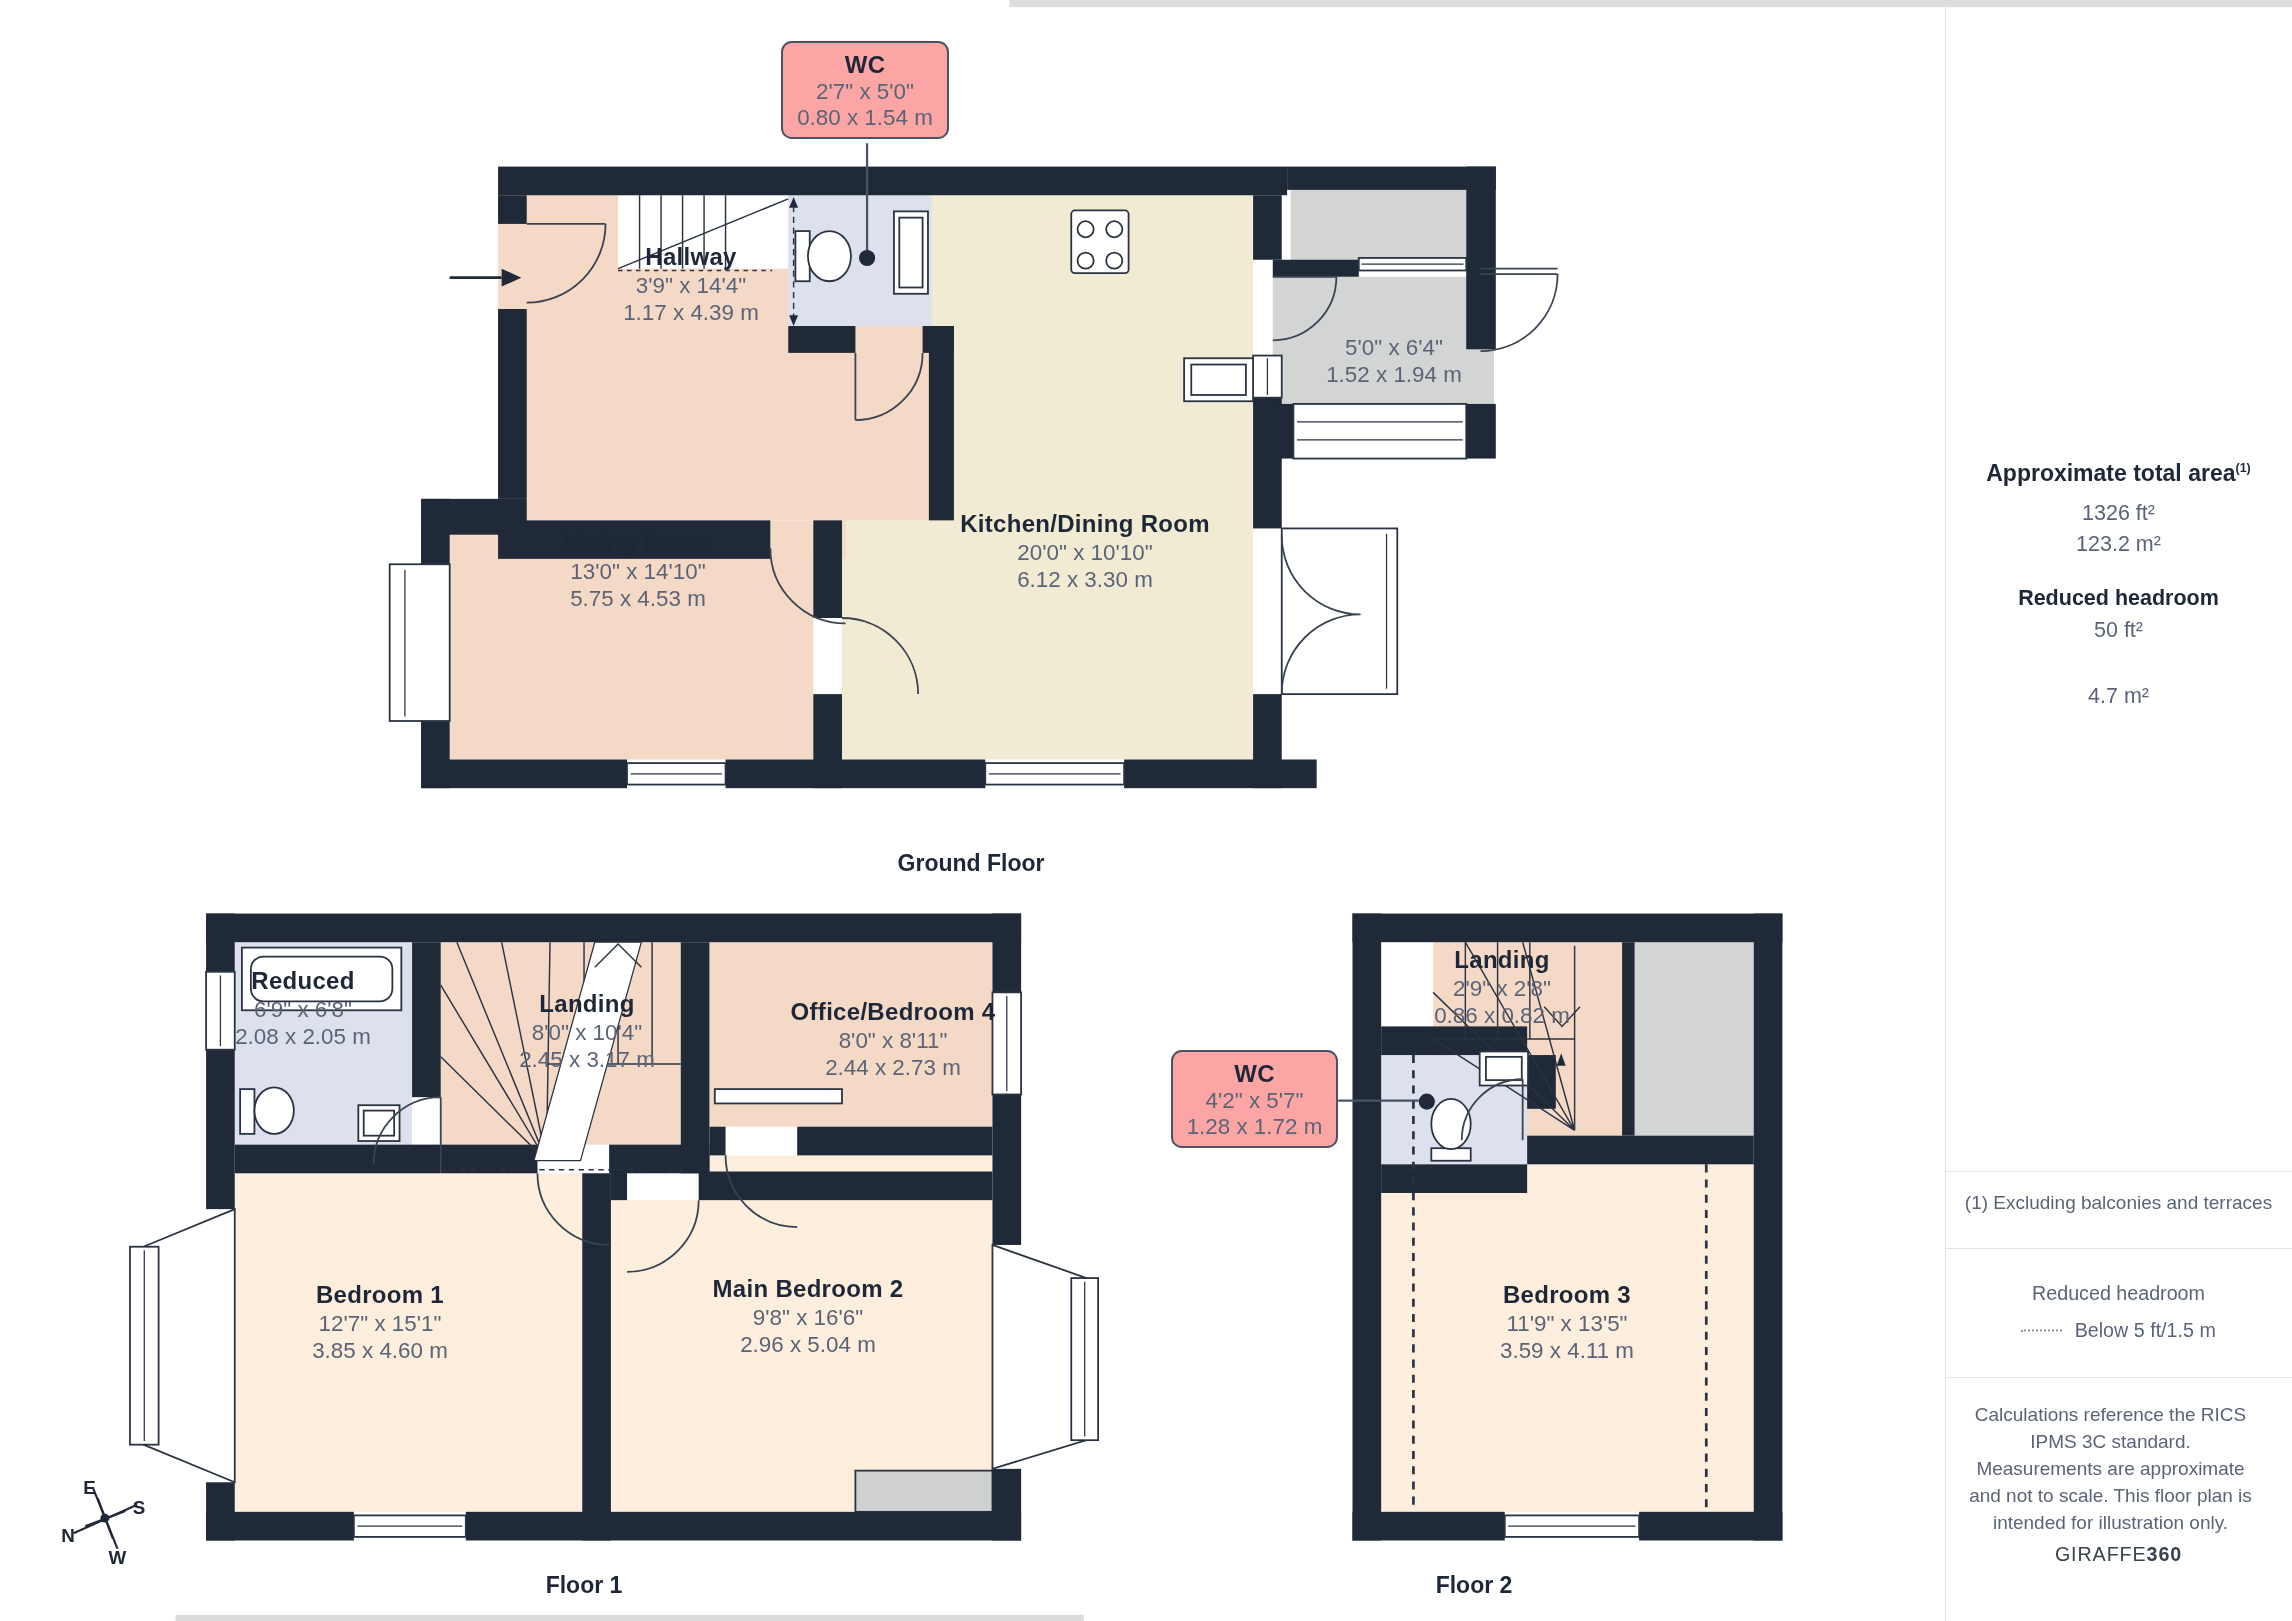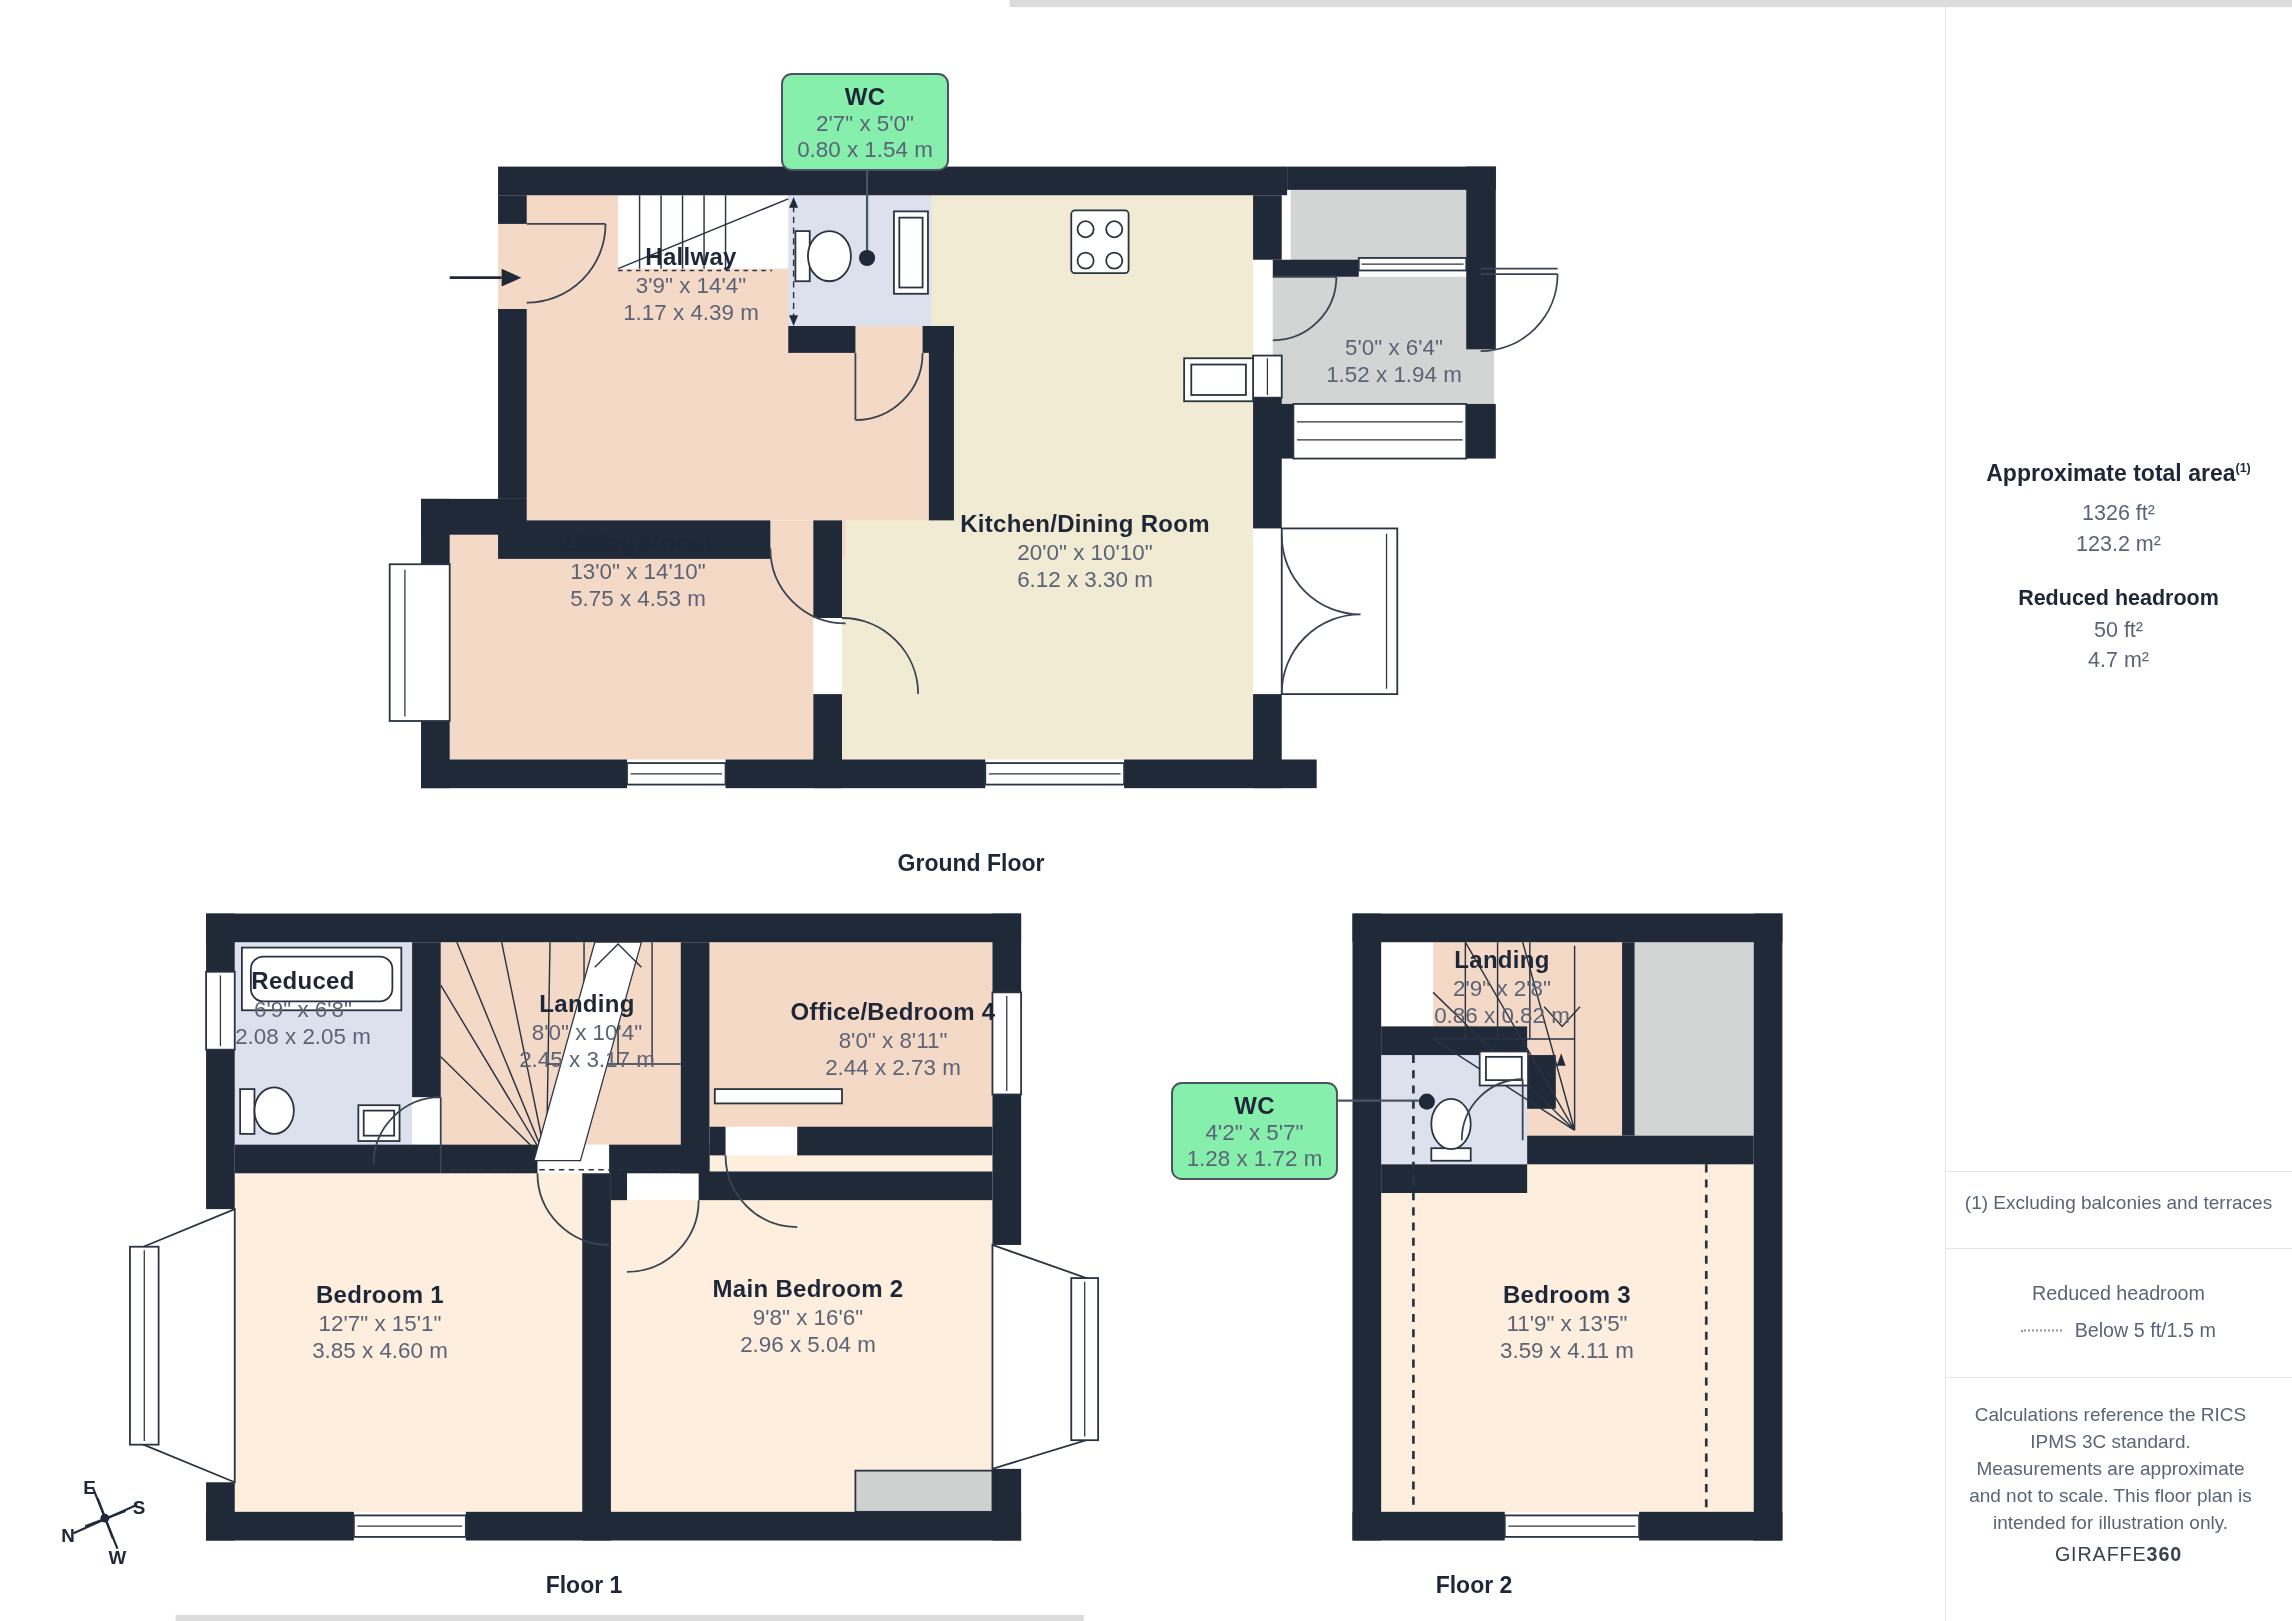--- a/index.html
+++ b/index.html
@@ -7,22 +7,22 @@
        font-family:"Liberation Sans", sans-serif;}
   .canvas{position:absolute;left:0;top:0;width:2293px;height:1622px;background:#fff;}
   svg.plan{position:absolute;left:0;top:0;z-index:1;}
 
   
   .rlabel{position:absolute;z-index:5;transform:translateX(-50%);text-align:center;white-space:nowrap;}
   .rname{font-size:24px;font-weight:700;color:#1e2738;line-height:30px;letter-spacing:0.3px;}
   .rdim{font-size:22.4px;color:#5b6477;line-height:27px;}
 
   
-  .callout{position:absolute;z-index:6;background:#86efac;border:2.7px solid #495363;border-radius:10.7px;
-           text-align:center;padding:7.2px 5.4px 5.4px 5.4px;box-sizing:border-box;white-space:nowrap;margin-top:32px;}
+  .callout{position:absolute;z-index:6;background:#fca5a5;border:2.7px solid #495363;border-radius:10.7px;
+           text-align:center;padding:7.2px 5.4px 5.4px 5.4px;box-sizing:border-box;white-space:nowrap;}
   .callout .rname{line-height:29px;}
   .callout .rdim{line-height:26px;}
 
   
   .caption{position:absolute;z-index:5;transform:translate(-50%,-50%);
            font-size:23px;font-weight:700;color:#1e2738;white-space:nowrap;}
 
   
   .side-border{position:absolute;left:1945px;top:0;width:0.9px;height:1622px;background:#e4e4e4;z-index:2;}
   .sline{position:absolute;left:1945px;width:347px;text-align:center;transform:translateY(-50%);z-index:5;}
@@ -367,21 +367,21 @@
 
   <div class="side-border"></div>
 
   <div class="sline s-bold" style="top:473px;">
     <span>Approximate total area</span><sup>(1)</sup>
   </div>
   <div class="sline s-val" style="top:513px;">1326 ft²</div>
   <div class="sline s-val" style="top:544px;">123.2 m²</div>
   <div class="sline s-bold" style="top:598px;font-size:21.5px;">Reduced headroom</div>
   <div class="sline s-val" style="top:630px;">50 ft²</div>
-  <div class="sline s-val" style="top:660px;">4.7 m²</div>
+  <div class="sline s-val" style="top:696px;">4.7 m²</div>
 
   <div class="divider" style="top:1171px;"></div>
   <div class="sline s-note" style="top:1203px;text-align:center;">(1) Excluding balconies and terraces</div>
 
   <div class="divider" style="top:1248px;"></div>
   <div class="sline s-note" style="top:1293px;font-size:19.7px;">Reduced headroom</div>
   <div class="sline" style="top:1330px;">
     <span class="legend-row">
       <span class="dotline"></span>
       <span class="s-note" style="font-size:19.7px;">Below 5 ft/1.5 m</span>

